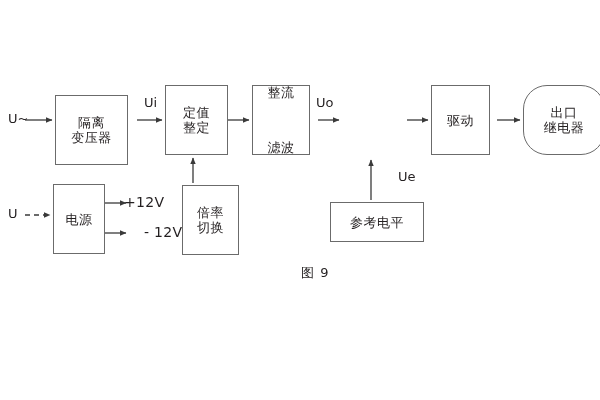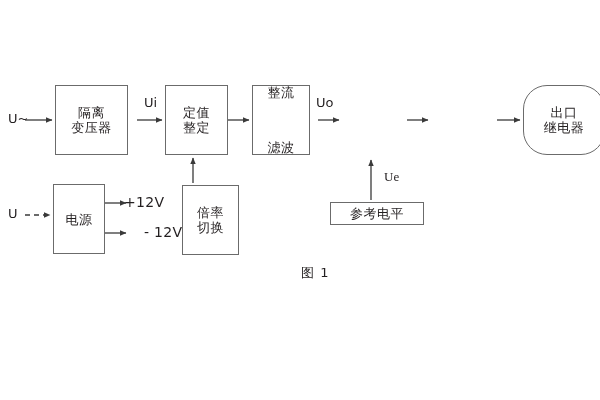--- a/index.html
+++ b/index.html
@@ -92,64 +92,67 @@
 
     <line x1="105" y1="203" x2="126" y2="203" stroke="#3a3a3a" stroke-width="1.3" marker-end="url(#ah)"></line>
 
     <line x1="105" y1="233" x2="126" y2="233" stroke="#3a3a3a" stroke-width="1.3" marker-end="url(#ah)"></line>
 
     <line x1="193" y1="183" x2="193" y2="158" stroke="#3a3a3a" stroke-width="1.3" marker-end="url(#ah)"></line>
 
     <line x1="371" y1="200" x2="371" y2="160" stroke="#3a3a3a" stroke-width="1.3" marker-end="url(#ah)"></line>
   </svg>
 
-  <div class="box" style="left:55px; top:85px; width:73px; height:70px;">
+  <div class="box" style="left:55px; top:95px; width:73px; height:70px;">
     <span class="line">隔离</span>
     <span class="line">变压器</span>
   </div>
 
   <div class="box" style="left:165px; top:85px; width:63px; height:70px;">
     <span class="line">定值</span>
     <span class="line">整定</span>
   </div>
 
   <div class="box" style="left:252px; top:85px; width:58px; height:70px;gap:40px;">
     <span class="line">整流</span>
     <span class="line">滤波</span>
   </div>
 
 
+  <div class="box single" style="left:431px; top:85px; width:59px; height:70px;">
+    <span class="line">驱动</span>
+  </div>
 
   <div class="box" style="left:523px; top:85px; width:82px; height:70px;border-radius:24px;">
     <span class="line">出口</span>
     <span class="line">继电器</span>
   </div>
 
   <div class="box single" style="left:53px; top:184px; width:52px; height:70px;">
     <span class="line">电源</span>
   </div>
 
   <div class="box" style="left:182px; top:185px; width:57px; height:70px;">
     <span class="line">倍率</span>
     <span class="line">切换</span>
   </div>
 
-  <div class="box single" style="left:330px; top:202px; width:94px; height:23px;">
+  <div class="box single" style="left:330px; top:202px; width:94px; height:40px;">
     <span class="line">参考电平</span>
   </div>
 
   <div class="lbl sig" style="left:8px; top:112px;">U~</div>
 
   <div class="lbl sig" style="left:8px; top:207px;">U</div>
 
   <div class="lbl sig" style="left:136px; top:96px;margin-left:8px;">Ui</div>
 
   <div class="lbl sig" style="left:316px; top:96px;text-align:center;">Uo</div>
 
-  <div class="lbl sig" style="left:384px; top:170px;font-family:Liberation Serif, serif;">Ue</div>
+  <div class="lbl sig" style="left:398px; top:170px;">Ue</div>
 
   <div class="lbl rail" style="left:124px; top:195px;">+12V</div>
 
   <div class="lbl rail" style="left:120px; top:225px;margin-left:24px;">- 12V</div>
 
-  <div class="lbl caption" style="left:301px; top:266px;">图 1</div>
+  <div class="lbl caption" style="left:301px; top:266px;">图 9</div>
 
 </div>
 
 </body></html>

